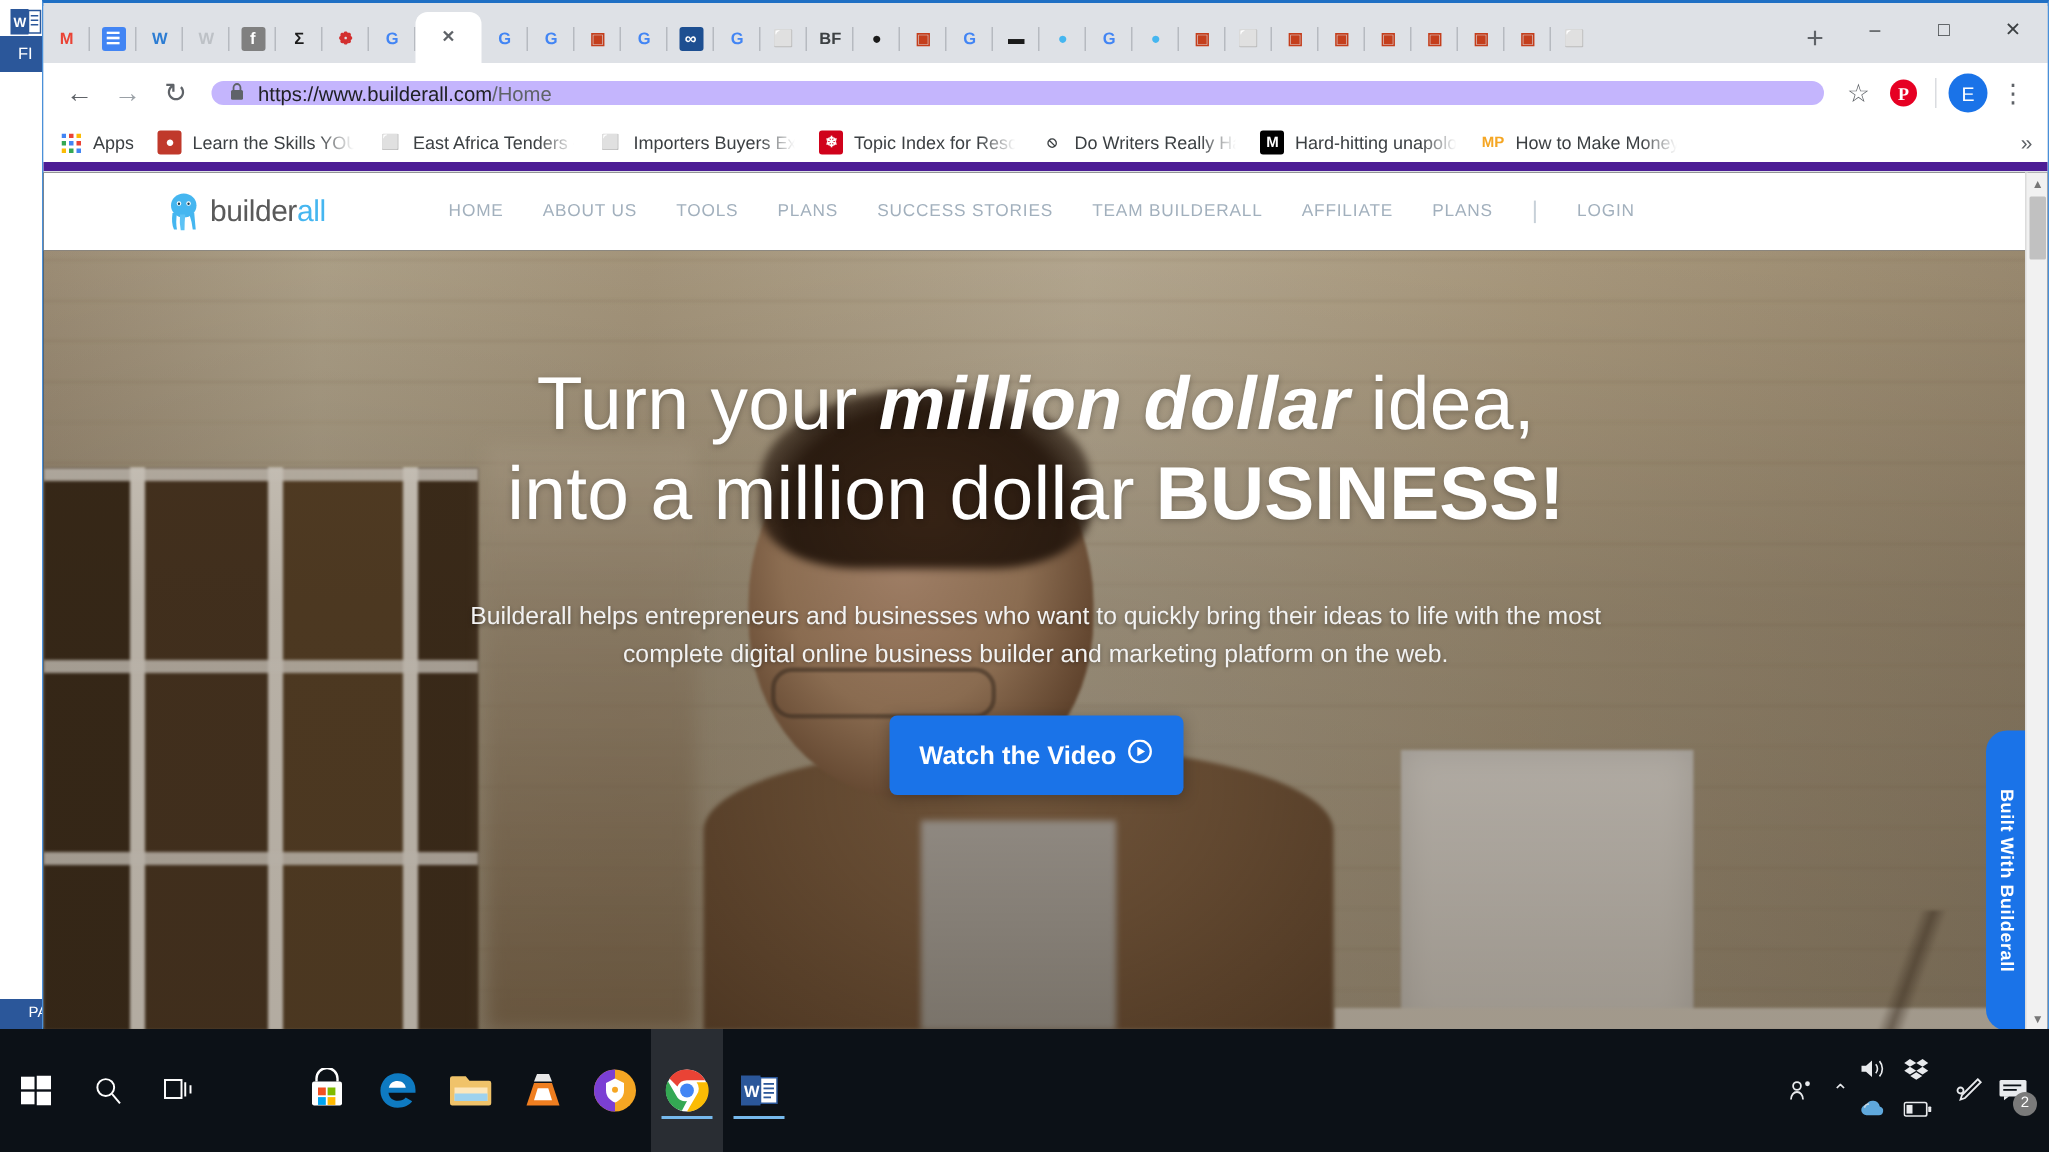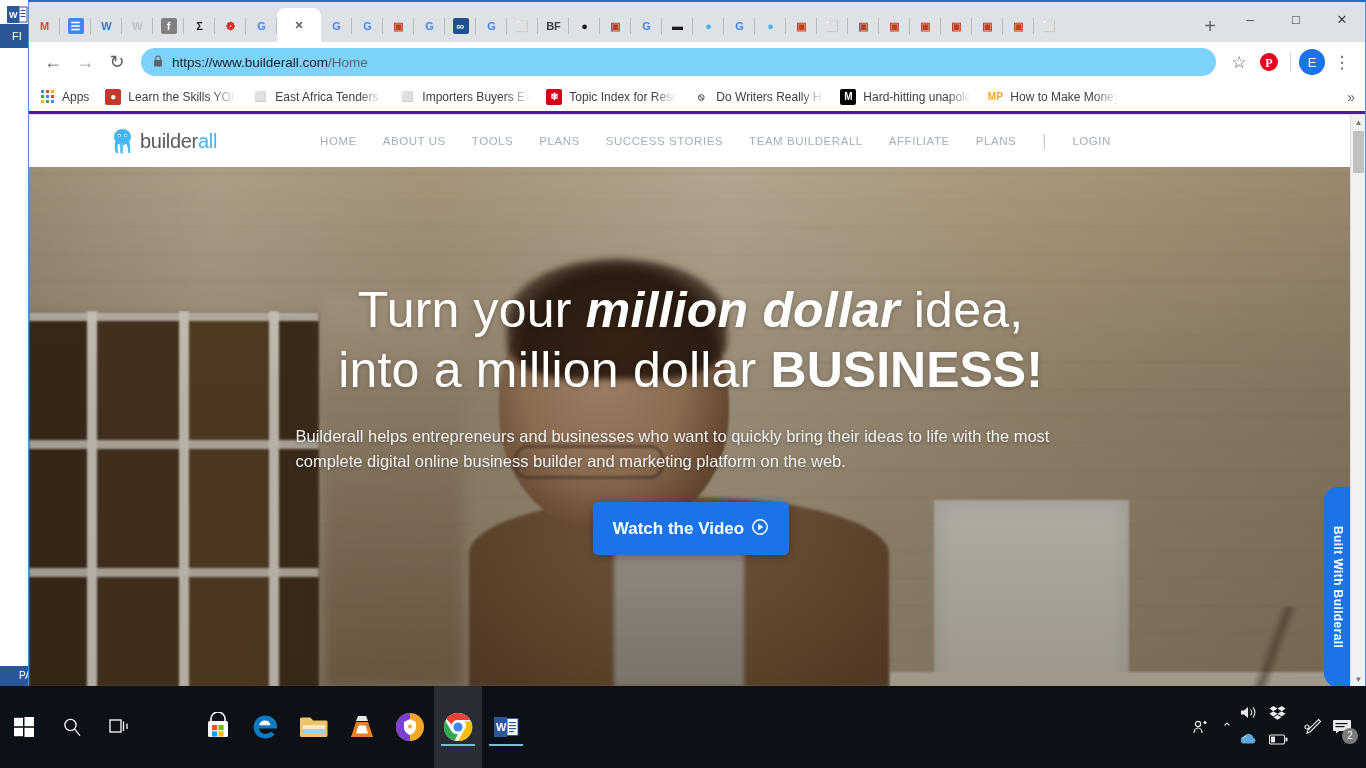--- a/index.html
+++ b/index.html
@@ -99,22 +99,22 @@
     position: absolute; left: 0; top: 40px; width: 100%; height: 40px;
     background: #ffffff;
     display: flex; align-items: center; padding: 0 8px;
   }
   .nav-btn {
     width: 32px; height: 32px;
     display: flex; align-items: center; justify-content: center;
     color: #5f6368; font-size: 18px; border-radius: 50%;
   }
   .omnibox {
-    flex: 1 1 auto; height: 28px; margin: 0 8px;
-    background: #7dd3fc; border-radius: 14px;
+    flex: 1 1 auto; height: 16px; margin: 0 8px;
+    background: #c4b5fd; border-radius: 14px;
     display: flex; align-items: center; padding: 0 12px;
     font-size: 13.5px; color: #202124;
   }
   .omnibox .lock { font-size: 11px; color: #5f6368; margin-right: 9px; }
   .omnibox .url-host { color: #202124; }
   .omnibox .url-path { color: #5f6368; }
   .tb-icon {
     width: 30px; height: 30px;
     display: flex; align-items: center; justify-content: center;
     font-size: 15px; color: #5f6368; flex: 0 0 auto;
@@ -123,21 +123,21 @@
   .profile-av {
     width: 26px; height: 26px; border-radius: 50%;
     background: #1a73e8; color: #fff;
     display: flex; align-items: center; justify-content: center;
     font-size: 13px; flex: 0 0 auto;
   }
 
   
   #bookmarks {
     position: absolute; left: 0; top: 80px; width: 100%; height: 32px;
-    background: #ffffff; border-bottom: 3px solid #4c1d95;
+    background: #ffffff; border-bottom: 6px solid #4c1d95;
     display: flex; align-items: center; padding: 0 10px; overflow: hidden;
   }
   .bm {
     display: flex; align-items: center; height: 24px;
     margin-right: 16px; flex: 0 0 auto;
     font-size: 12px; color: #3c4043; white-space: nowrap;
   }
   .bm-ico {
     width: 16px; height: 16px; margin-right: 7px; flex: 0 0 auto;
     display: flex; align-items: center; justify-content: center;
@@ -159,21 +159,21 @@
   #site-header {
     position: absolute; left: 0; top: 0; width: 100%; height: 52px;
     background: #ffffff;
     display: flex; align-items: center;
   }
   .brand { display: flex; align-items: center; margin-left: 83px; }
   .brand-mark { width: 21px; height: 26px; margin-right: 7px; }
   .brand-text { font-size: 20px; letter-spacing: -.3px; }
   .brand-text .b1 { color: #5a5a5a; }
   .brand-text .b2 { color: #45b6f0; }
-  .site-nav { display: flex; align-items: center; margin-left: 103px; }
+  .site-nav { display: flex; align-items: center; margin-left: 82px; }
   .site-nav a {
     font-size: 11.5px; letter-spacing: .55px; color: #a2b0bd;
     text-decoration: none; margin-right: 26px; white-space: nowrap;
   }
   .site-nav .navdiv { color: #c7d0d8; margin-right: 26px; }
 
   
   #hero {
     position: absolute; left: 0; top: 52px; width: 100%; height: 520px;
     overflow: hidden;
@@ -261,33 +261,33 @@
     background: linear-gradient(110deg, rgba(90,70,50,.0) 40%, rgba(70,55,40,.55) 46%, rgba(70,55,40,0) 52%);
     filter: blur(1px);
   }
   #hero-overlay {
     position: absolute; inset: 0;
     background: linear-gradient(180deg, rgba(40,30,20,.15) 0%, rgba(40,30,20,.28) 45%, rgba(40,30,20,.30) 100%);
   }
   #hero-content {
     position: absolute; inset: 0;
     display: flex; flex-direction: column; align-items: center;
-    padding-top: 113px;
+    padding-top: 72px;
   }
   .hl1, .hl2 {
     color: #ffffff; text-align: center;
     font-size: 50px; line-height: 60px;
     font-weight: 300; letter-spacing: .2px;
     text-shadow: 0 1px 4px rgba(0,0,0,.25);
     white-space: nowrap;
   }
   .hl1 .em { font-style: italic; font-weight: 700; }
   .hl2 .strong { font-weight: 800; letter-spacing: 0px; }
   .hsub {
-    margin-top: 24px; width: 790px; 
+    margin-top: 40px; width: 790px; text-align: center;
     color: #f2f2f2; font-size: 16.5px; line-height: 25px; font-weight: 400;
     text-shadow: 0 1px 3px rgba(0,0,0,.35);
   }
   .hbtn {
     margin-top: 28px;
     background: #1a73e8; color: #ffffff;
     width: 196px; height: 53px; border: none; border-radius: 5px;
     font-size: 17px; font-weight: 700;
     display: flex; align-items: center; justify-content: center; gap: 8px;
     box-shadow: 0 2px 10px rgba(0,0,0,.25);

